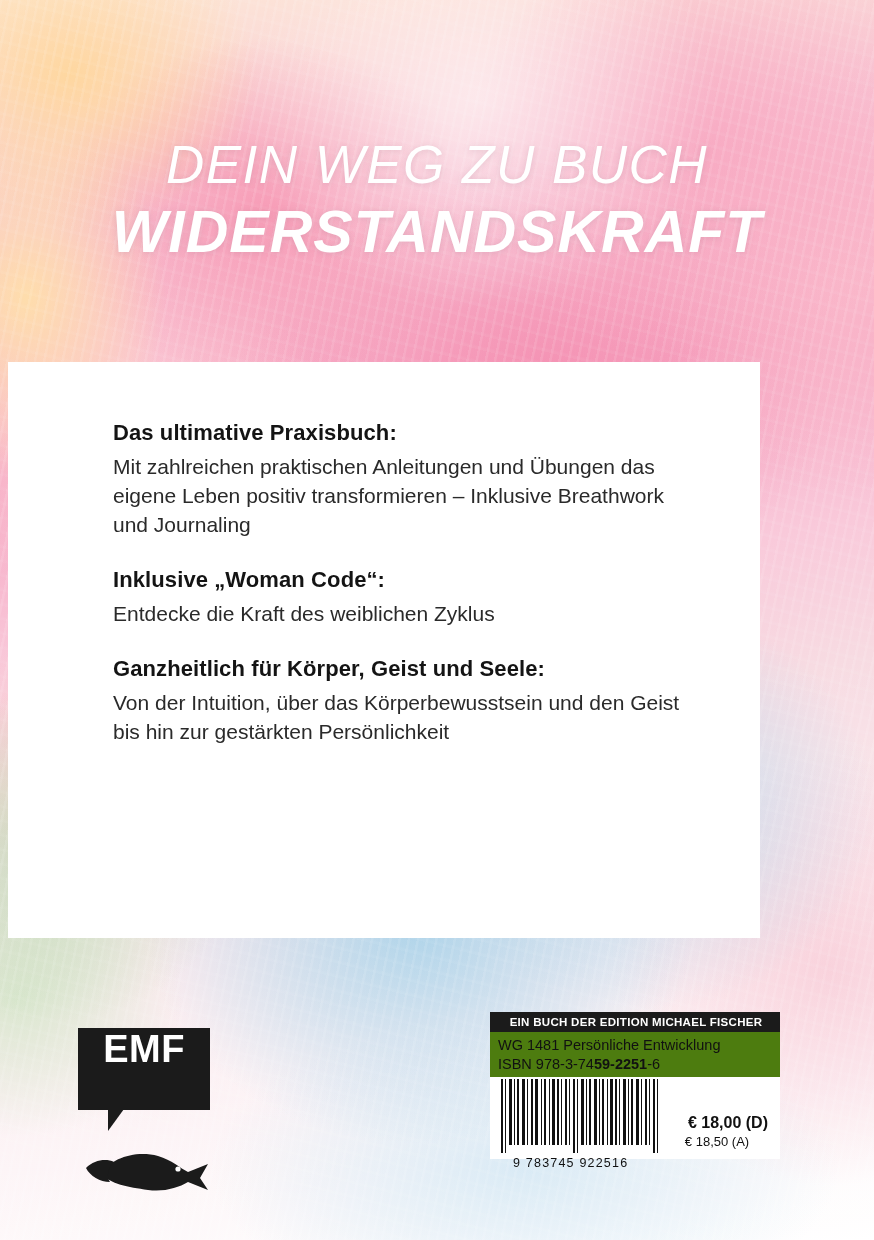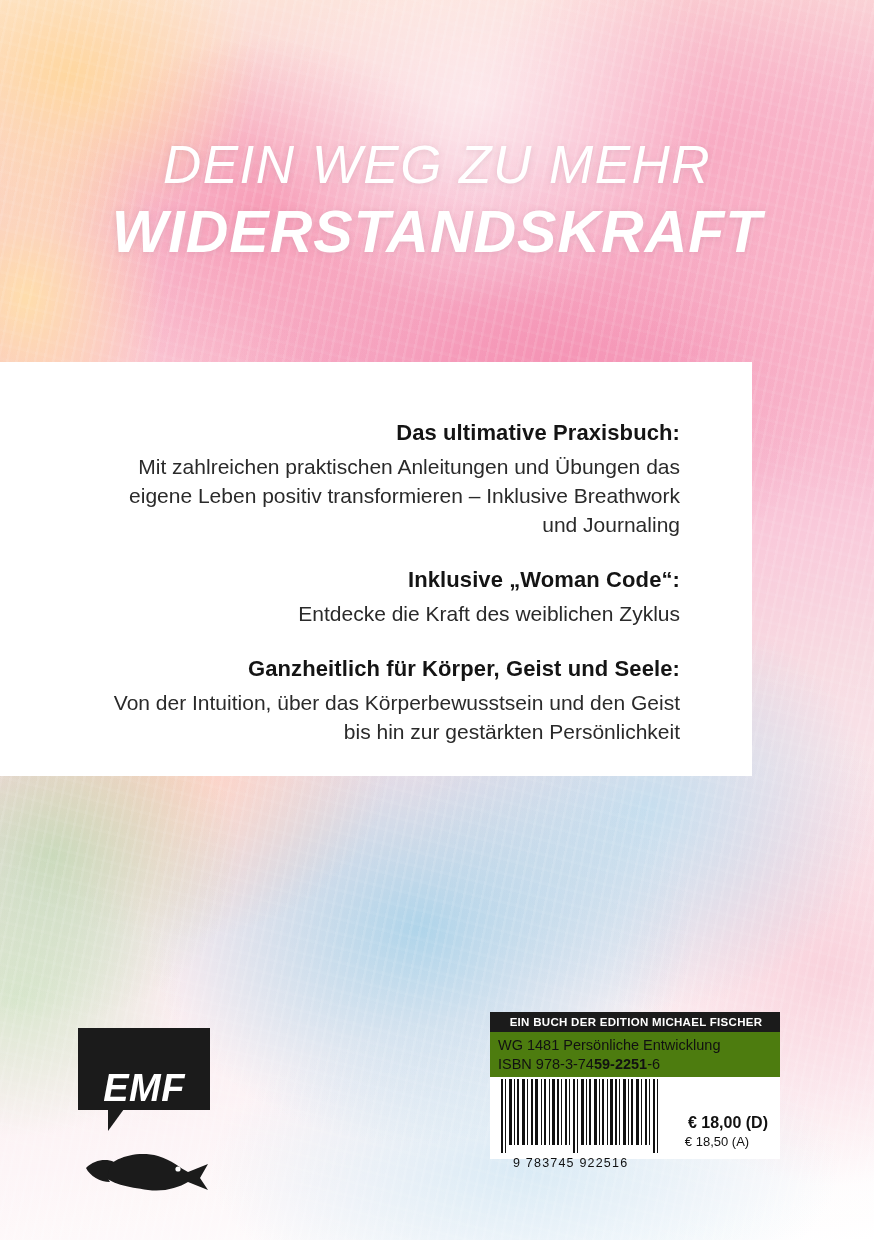--- a/index.html
+++ b/index.html
@@ -86,26 +86,25 @@
     font-size: 59px;
     font-style: italic;
     font-weight: 700;
     letter-spacing: 1px;
     text-shadow: 0 1px 6px rgba(170,120,140,0.25);
   }
 
   
   .panel {
     position: absolute;
-    left: 0;
+    left: 8px;
     top: 362px;
     width: 752px;
-    height: 414px;
+    height: 576px;
     background: #ffffff;
-    text-align: right;
   }
   .panel-inner {
     padding: 58px 72px 0 105px;
     color: #1b1b1b;
   }
   .block { margin-bottom: 27px; }
   .block:last-child { margin-bottom: 0; }
   .block h3 {
     margin: 0 0 7px 0;
     font-size: 22px;
@@ -129,23 +128,22 @@
     width: 132px;
     height: 168px;
   }
   .emf-bubble {
     position: absolute;
     left: 0; top: 0;
     width: 132px;
     height: 82px;
     background: #1b1b1b;
     display: flex;
-    align-items: flex-end;
+    align-items: flex-start;
     justify-content: center;
-    font-style: italic;
   }
   .emf-bubble span {
     color: #ffffff;
     font-size: 38px;
     font-weight: 700;
     letter-spacing: 0.5px;
   }
   .emf-tail {
     position: absolute;
     left: 30px;
@@ -233,21 +231,21 @@
 </head>
 <body>
 
 <div class="cover">
 
   <div class="bg"></div>
   <div class="bg-lower"></div>
   <div class="bg-streaks"></div>
 
   <div class="headline">
-    <span class="line1">DEIN WEG ZU MEHR</span>
+    <span class="line1">DEIN WEG ZU BUCH</span>
     <span class="line2">WIDERSTANDSKRAFT</span>
   </div>
 
   <div class="panel">
     <div class="panel-inner">
       <div class="block">
         <h3>Das ultimative Praxisbuch:</h3>
         <p>Mit zahlreichen praktischen Anleitungen und Übungen das eigene Leben positiv transformieren – Inklusive Breathwork und Journaling</p>
       </div>
       <div class="block">

